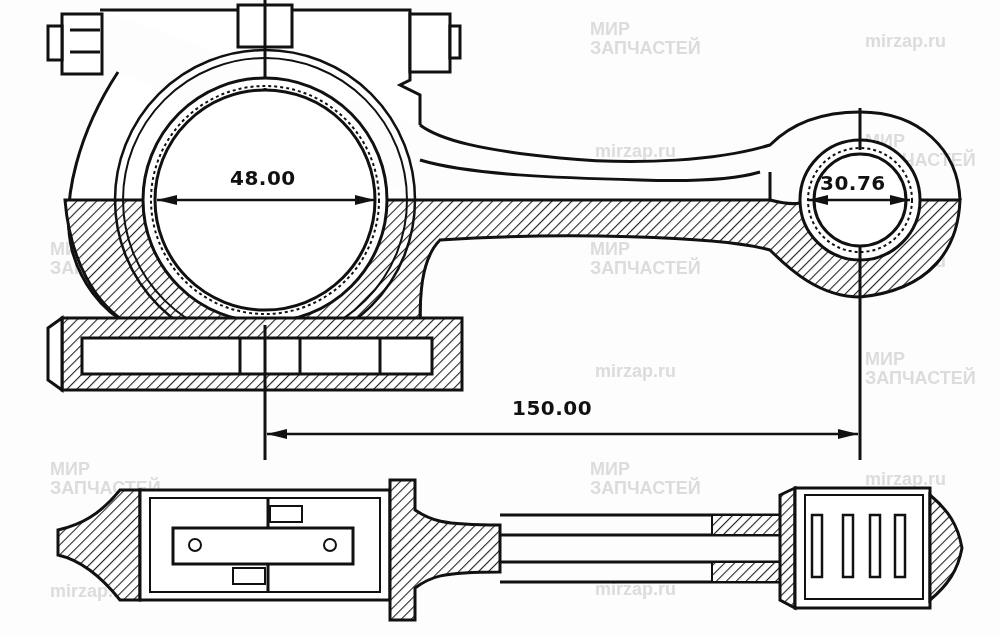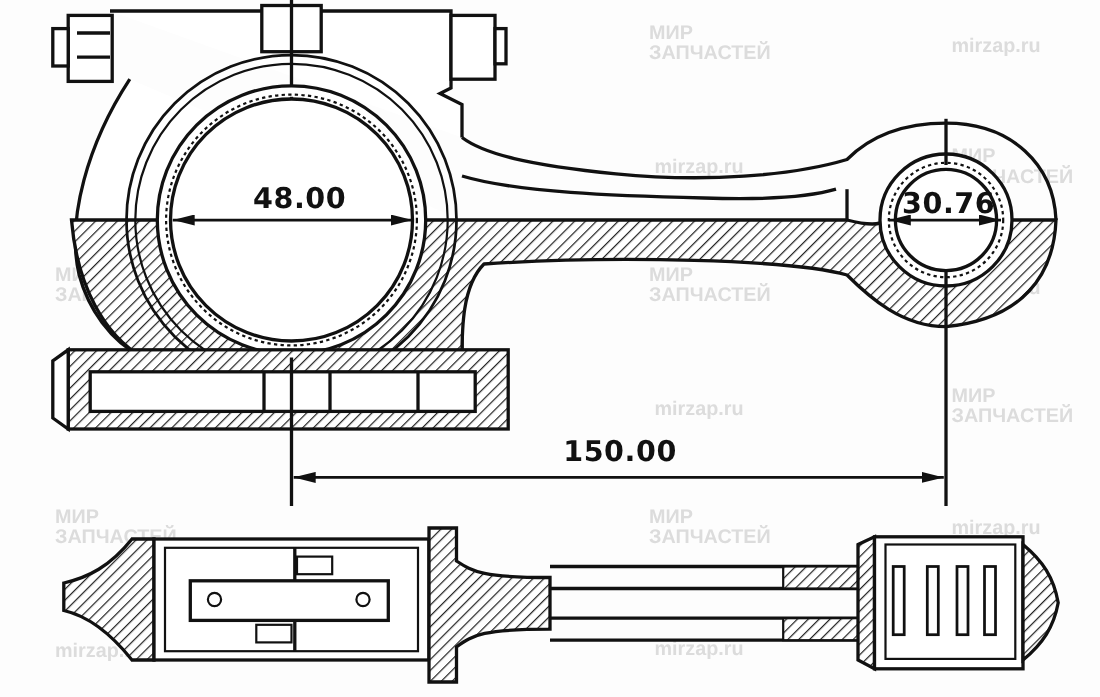--- a/index.html
+++ b/index.html
@@ -1,18 +1,18 @@
 <!DOCTYPE html>
 <html><head>
 <meta charset="utf-8">
 <style>
   html, body { margin: 0; padding: 0; background: #ffffff; }
   .canvas { position: relative; width: 1000px; height: 634px; overflow: hidden; background: #fdfdfd; font-family: "Liberation Sans", sans-serif; }
   svg.drawing { position: absolute; left: 0; top: 0; }
-  .dim-label { position: absolute; font-family: "DejaVu Sans", sans-serif; font-weight: bold; font-size: 26px; color: #111; letter-spacing: 0.5px; }
+  .dim-label { position: absolute; font-family: "DejaVu Sans", sans-serif; font-weight: bold; font-size: 20px; color: #111; letter-spacing: 0.5px; }
   .wm { position: absolute; color: #dcdcdc; font-family: "Liberation Sans", sans-serif; font-weight: bold; line-height: 19px; font-size: 18px; }
 </style>
 </head>
 <body>
 
 <div class="canvas">
 
   <div class="wm" style="left:590px;top:20px;">
     <span>МИР</span><br>
     <span>ЗАПЧАСТЕЙ</span>

